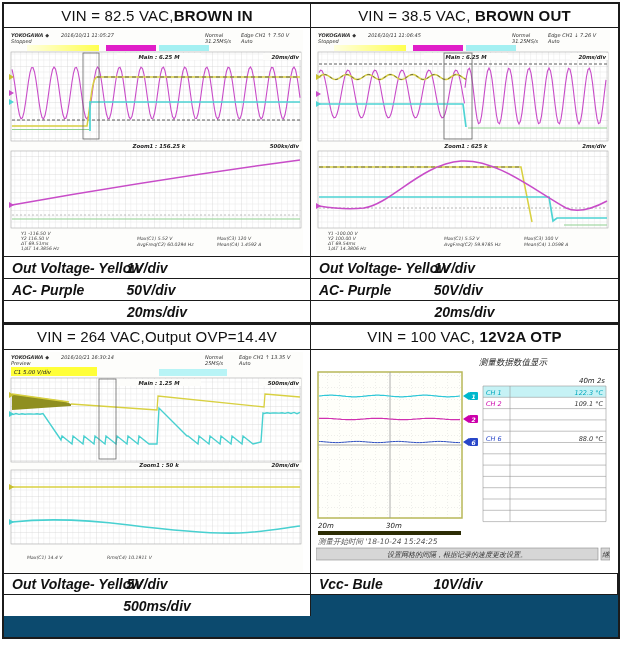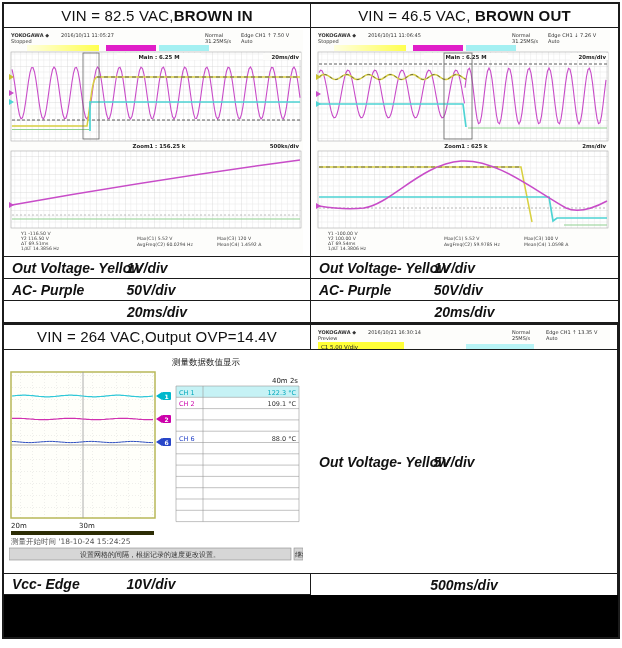--- a/index.html
+++ b/index.html
@@ -1,25 +1,25 @@
 <!DOCTYPE html>
 <html><head>
 <meta charset="utf-8">
 <style>
   html,body{margin:0;padding:0;background:#fff;}
   .page{position:relative;width:622px;height:648px;background:#fff;font-family:"Liberation Sans",sans-serif;color:#111;overflow:hidden;}
-  .tbl{position:absolute;left:2px;width:614px;border:2px solid #1b1b1b;display:grid;grid-template-columns:1fr 1fr;background:#000000;}
+  .tbl{position:absolute;left:2px;width:614px;border:2px solid #1b1b1b;display:grid;grid-template-columns:1fr 1fr;background:#0c4a6e;}
   #t1{top:2px;grid-template-rows:24px 229px 22px 22px 21px;}
   #t2{top:323px;grid-template-rows:25px 224px 21px 21px 21px;}
   .cell{border-right:1.5px solid #1b1b1b;border-bottom:1.5px solid #1b1b1b;background:#fff;overflow:hidden;}
   .cell.last-col{border-right:none;}
   .cell.last-row{border-bottom:none;}
   .hdrcell{text-align:center;font-size:15px;line-height:23px;letter-spacing:.2px;}
   .hdrcell b{font-weight:700;}
-  .scopecell{padding:2px 7px 0 5px;}
+  .scopecell{padding:2px 7px 0 5px;font-style:italic;}
   .capcell{position:relative;font-weight:700;font-size:14px;font-style:italic;}
   .capcell .lbl{position:absolute;left:8px;top:50%;transform:translateY(-50%);}
   .capcell .val{position:absolute;left:40%;top:50%;transform:translateY(-50%);}
   .capcell .ctr{position:absolute;left:0;right:0;top:50%;transform:translateY(-50%);text-align:center;}
   svg text{font-family:"DejaVu Sans",sans-serif;}
   .scopetxt{fill:#333;font-size:5px;}
   .meastxt{fill:#444;font-size:4.6px;}
   .divtxt{fill:#222;font-size:5.4px;font-weight:bold;}
 </style>
 </head>
@@ -41,21 +41,21 @@
         <stop offset="1" stop-color="#ffff50"></stop>
     </linearGradient>
   </defs>
 </svg>
 
 <div class="page">
 
   <div class="tbl" id="t1">
 
     <div class="cell hdrcell"><span>VIN = 82.5 VAC,</span><b>BROWN IN</b></div>
-    <div class="cell hdrcell last-col"><span>VIN = 46.5 VAC, </span><b>BROWN OUT</b></div>
+    <div class="cell hdrcell last-col"><span>VIN = 38.5 VAC, </span><b>BROWN OUT</b></div>
 
     <div class="cell scopecell">
       <svg width="294" height="224" viewBox="0 0 294 224">
         <rect x="0" y="0" width="294" height="224" fill="#fdfdfb"></rect>
         <text class="scopetxt" x="2" y="7" font-weight="bold">YOKOGAWA ◆</text>
         <text class="scopetxt" x="52" y="7">2016/10/11 11:05:27</text>
         <text class="scopetxt" x="2" y="13">Stopped</text>
         <text class="scopetxt" x="196" y="7">Normal</text>
         <text class="scopetxt" x="196" y="13">31.25MS/s</text>
         <text class="scopetxt" x="232" y="7">Edge CH1 ↑ 7.50 V</text>
@@ -174,20 +174,21 @@
         <span class="ctr">20ms/div</span>
       </div>
     <div class="cell capcell last-col last-row">
         <span class="ctr">20ms/div</span>
       </div>
   </div>
 
   <div class="tbl" id="t2">
 
     <div class="cell hdrcell" style="line-height:24px"><span>VIN = 264 VAC,</span><span>Output OVP=14.4V</span></div>
+    <div class="cell hdrcell last-col" style="line-height:24px"><span>VIN = 100 VAC, </span><b>12V2A OTP</b></div>
 
     <div class="cell scopecell">
       <svg width="294" height="220" viewBox="0 0 294 220">
         <rect x="0" y="0" width="294" height="220" fill="#fdfdfb"></rect>
         <text class="scopetxt" x="2" y="7" font-weight="bold">YOKOGAWA ◆</text>
         <text class="scopetxt" x="52" y="7">2016/10/21 16:30:14</text>
         <text class="scopetxt" x="2" y="13">Preview</text>
         <text class="scopetxt" x="196" y="7">Normal</text>
         <text class="scopetxt" x="196" y="13">25MS/s</text>
         <text class="scopetxt" x="230" y="7">Edge CH1 ↑ 13.35 V</text>
@@ -289,21 +290,21 @@
         <text x="286" y="205" font-size="7" fill="#333">继续</text>
       </svg>
     </div>
 
     <div class="cell capcell">
         <span class="lbl">Out Voltage- Yellow</span>
         <span class="val">5V/div</span>
       </div>
 
     <div class="cell capcell">
-        <span class="lbl">Vcc- Edge</span>
+        <span class="lbl">Vcc- Bule</span>
         <span class="val">10V/div</span>
       </div>
 
     <div class="cell capcell last-row">
         <span class="ctr">500ms/div</span>
       </div>
   </div>
 
 </div>
 

